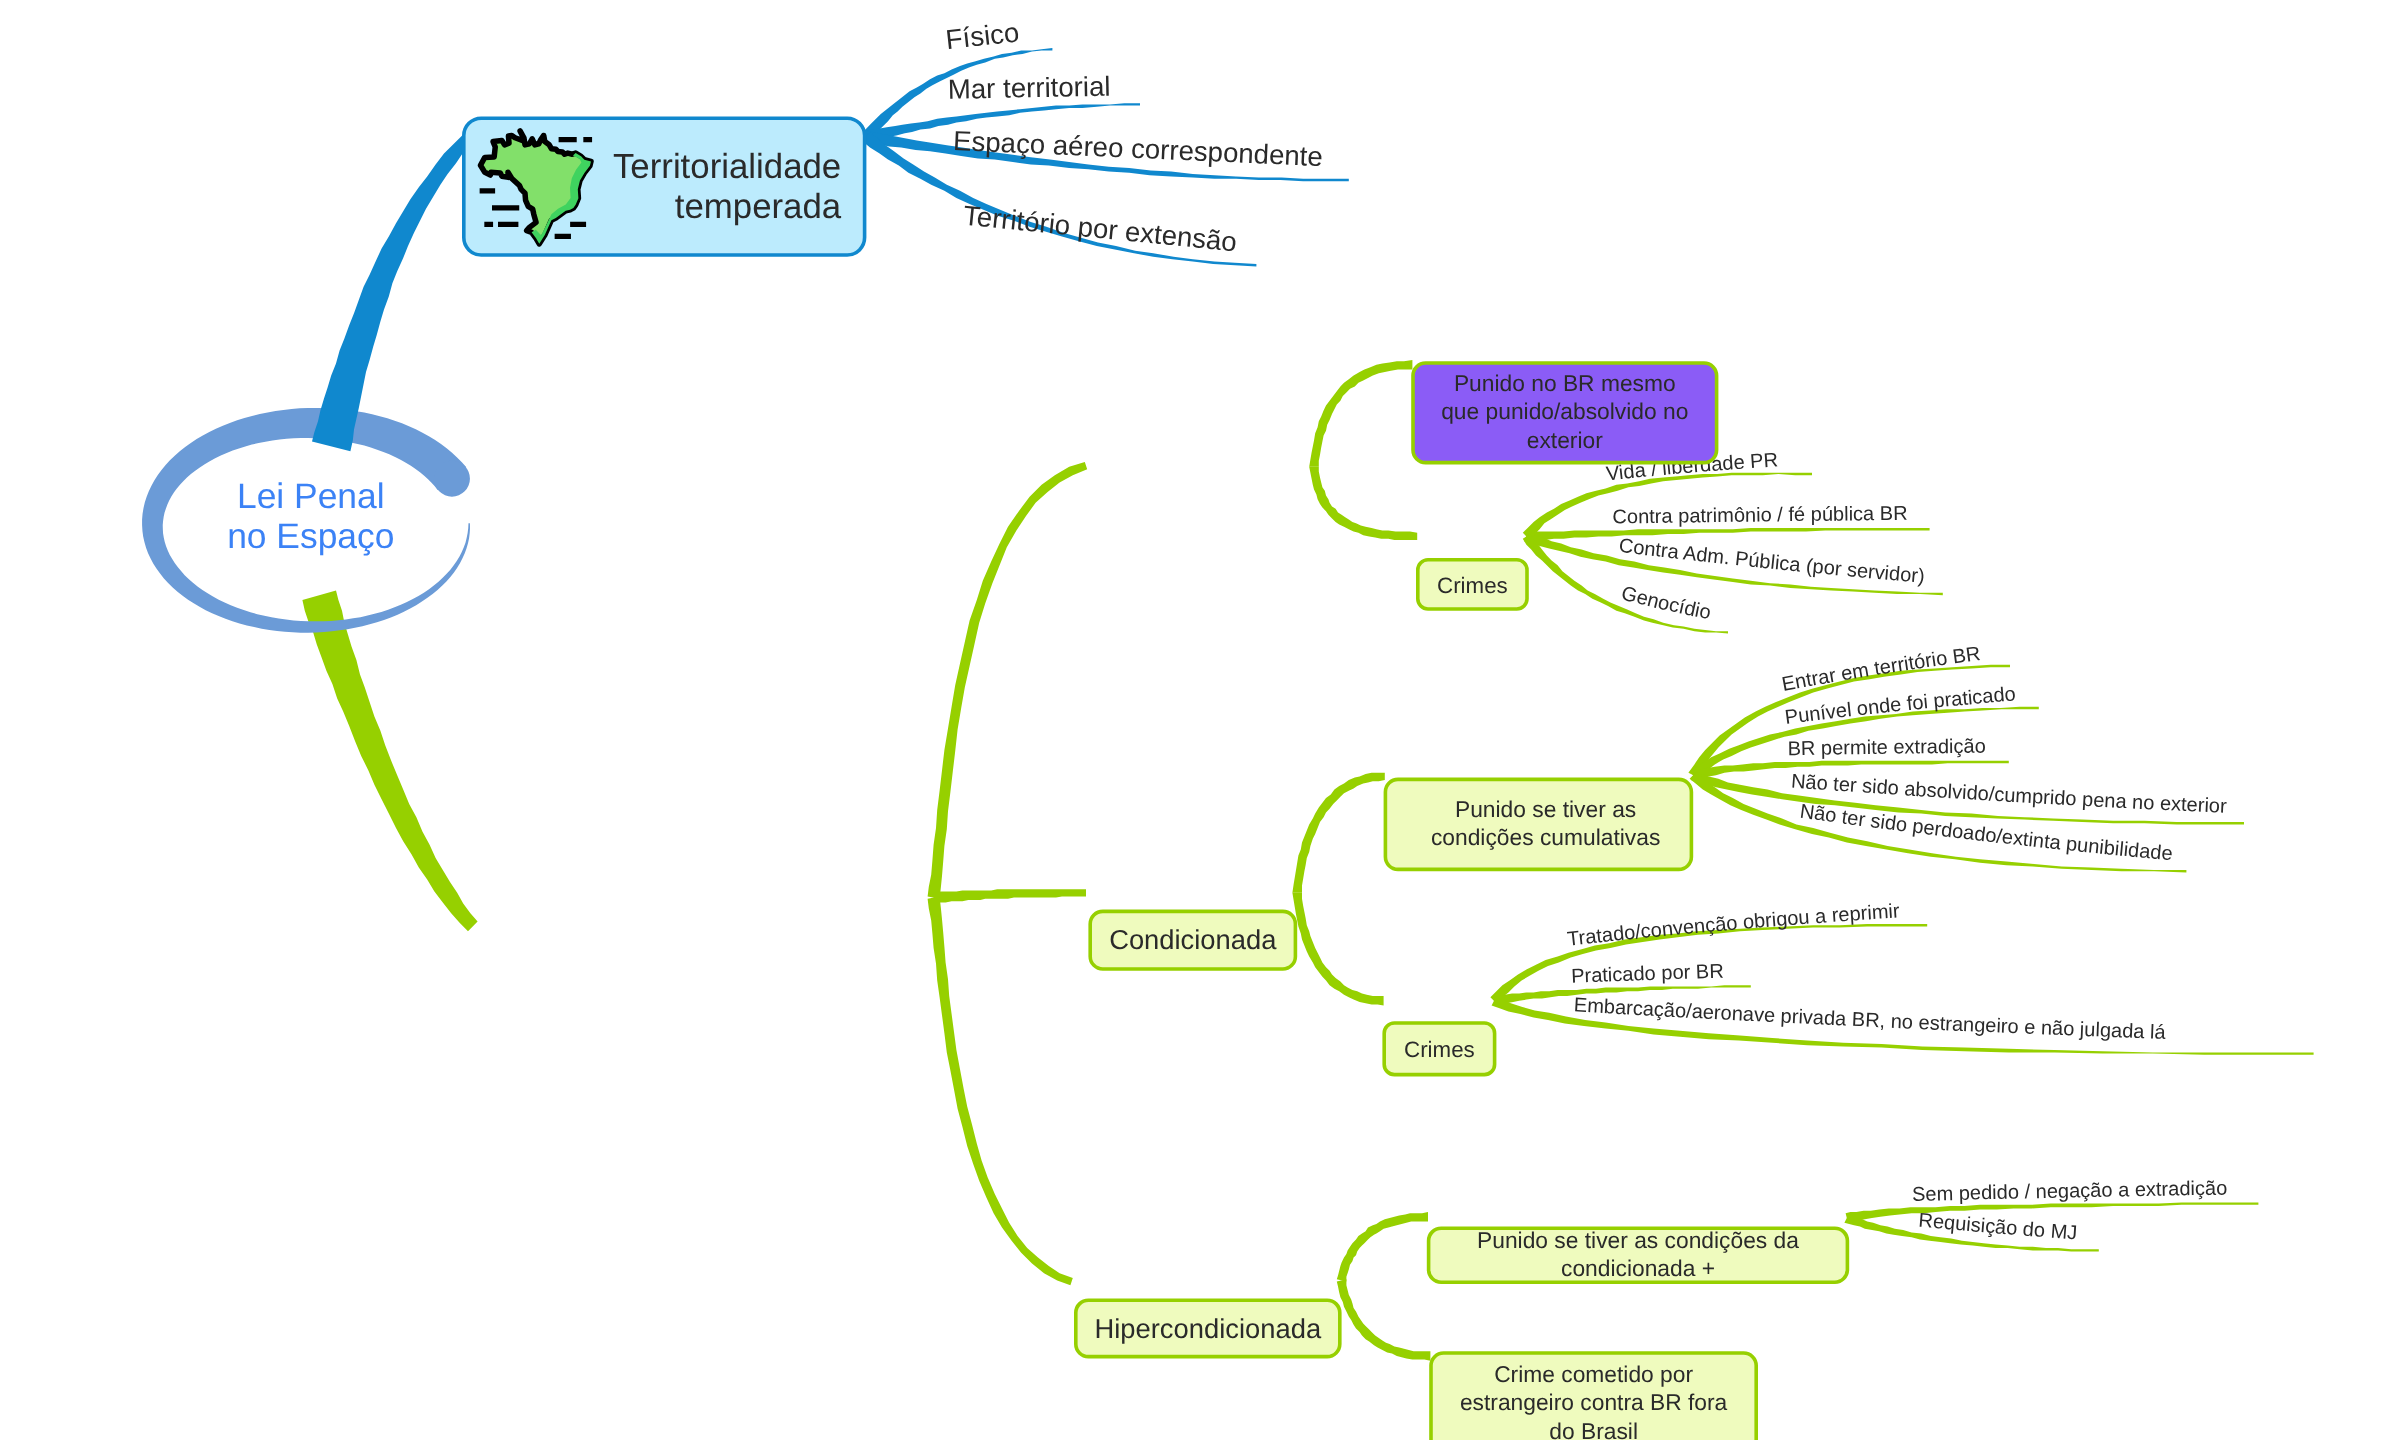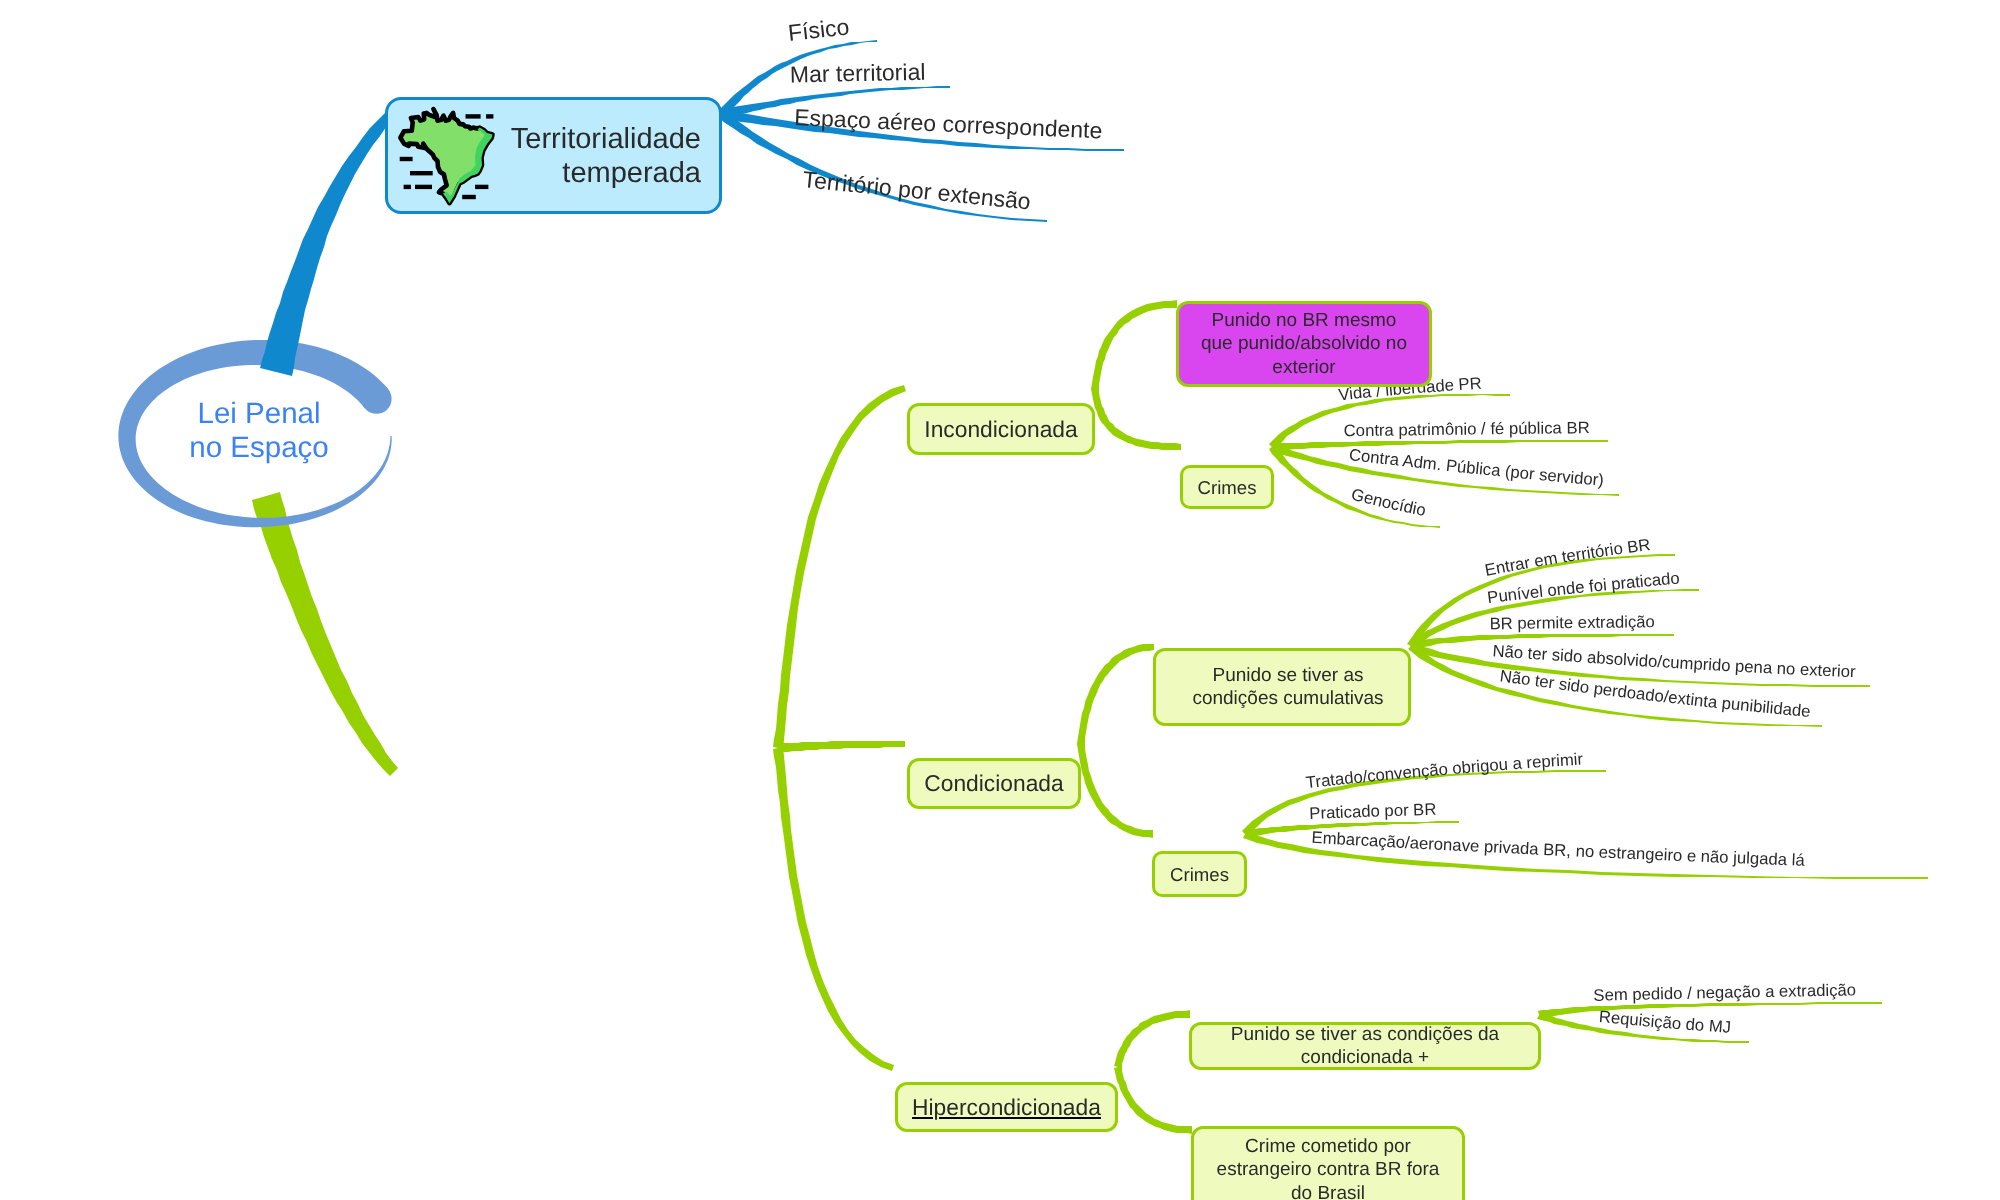--- a/index.html
+++ b/index.html
@@ -115,26 +115,21 @@
             <path d="M76.1,85.9 L89.4,85.9"></path>
             <path d="M63.2,96 L76.8,96"></path>
           </g>
         </svg>
       </span>
       <div class="txt" style="font-size:29px;line-height:34px;text-align:right;flex:1;">
         <div>Territorialidade</div>
         <div>temperada</div>
       </div>
     </div>
-  <div class="node" style="left:907px;top:363px;width:188px;height:52px;background:#EFFBBE;border:3.4px solid #96D000;border-radius:12px;">
-      <div class="txt" style="font-size:22.8px;line-height:27px;text-align:center;width:100%;">
-        <div>Incondicionada</div>
-      </div>
-    </div>
-  <div class="node" style="left:1176px;top:261px;width:256px;height:86px;background:#d946ef;border:3.4px solid #96D000;border-radius:12px;">
+  <div class="node" style="left:1176px;top:261px;width:256px;height:86px;background:#8b5cf6;border:3.4px solid #96D000;border-radius:12px;">
       <div class="txt" style="font-size:19px;line-height:23.5px;text-align:center;width:100%;">
         <div>Punido no BR mesmo</div>
         <div>que punido/absolvido no</div>
         <div>exterior</div>
       </div>
     </div>
   <div class="node" style="left:1180px;top:425px;width:94px;height:44px;background:#EFFBBE;border:3.4px solid #96D000;border-radius:10px;">
       <div class="txt" style="font-size:18.6px;line-height:23px;text-align:center;width:100%;">
         <div>Crimes</div>
       </div>
@@ -148,21 +143,21 @@
       <div class="txt" style="font-size:19px;line-height:23.5px;text-align:center;width:100%;padding-left:12px;">
         <div>Punido se tiver as</div>
         <div>condições cumulativas</div>
       </div>
     </div>
   <div class="node" style="left:1152px;top:811px;width:95px;height:46px;background:#EFFBBE;border:3.4px solid #96D000;border-radius:10px;">
       <div class="txt" style="font-size:18.6px;line-height:23px;text-align:center;width:100%;">
         <div>Crimes</div>
       </div>
     </div>
-  <div class="node" style="left:895px;top:1042px;width:223px;height:50px;background:#EFFBBE;border:3.4px solid #96D000;border-radius:12px;text-decoration:underline;">
+  <div class="node" style="left:895px;top:1042px;width:223px;height:50px;background:#EFFBBE;border:3.4px solid #96D000;border-radius:12px;">
       <div class="txt" style="font-size:22.8px;line-height:27px;text-align:center;width:100%;">
         <div>Hipercondicionada</div>
       </div>
     </div>
   <div class="node" style="left:1189px;top:982px;width:352px;height:48px;background:#EFFBBE;border:3.4px solid #96D000;border-radius:12px;">
       <div class="txt" style="font-size:19px;line-height:23.5px;text-align:center;width:100%;">
         <div>Punido se tiver as condições da</div>
         <div>condicionada +</div>
       </div>
     </div>

